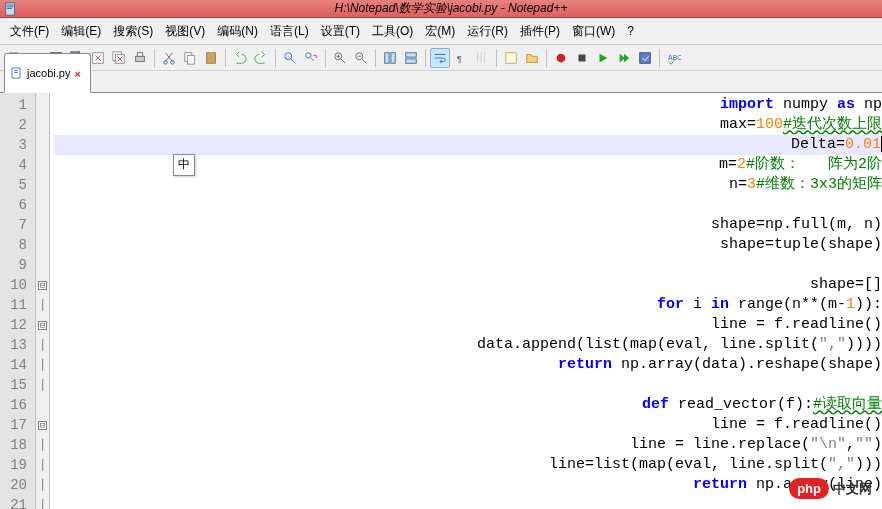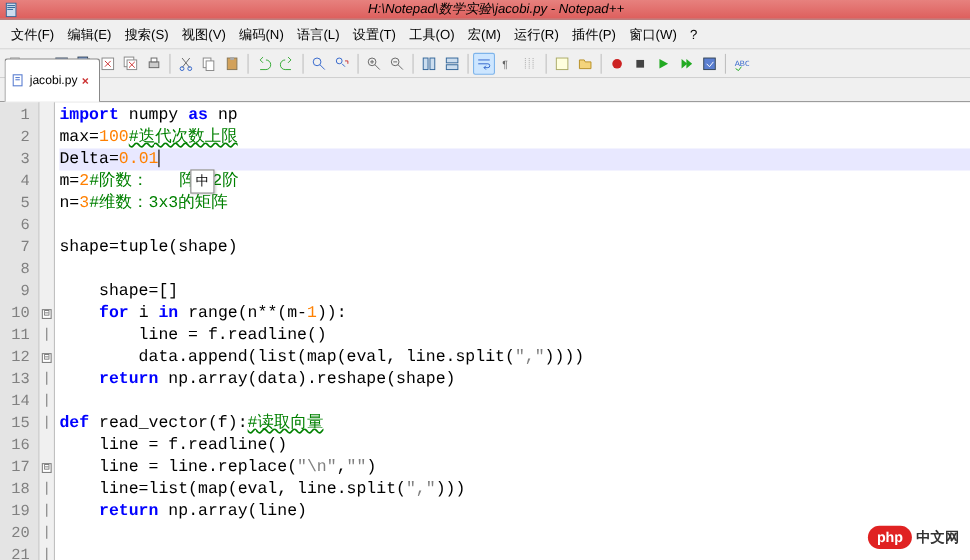--- a/index.html
+++ b/index.html
@@ -120,20 +120,21 @@
     flex: 1;
     font-family: Consolas, "Courier New", monospace;
     font-size: 15px;
     padding: 2px 0 0 4px;
     position: relative;
   }
   .code-line {
     height: 20px;
     line-height: 20px;
     white-space: pre;
+    text-align: right;
   }
   .line-highlight { background: #e8e8ff; }
   .tok-kw { color: #0000ff; font-weight: bold; }
   .tok-id { color: #000; }
   .tok-num { color: #ff8000; }
   .tok-op { color: #000; }
   .tok-cmt { color: #008000; }
   .tok-cmt u { text-decoration-style: wavy; }
   .tok-str { color: #808080; }
   .caret {
@@ -439,20 +440,21 @@
       <div class="fold-line">│</div>
       <div class="fold-line">│</div>
   </div>
   <div class="code-area">
     <div class="code-line"><span class="tok-kw">import</span><span> </span><span class="tok-id">numpy</span><span> </span><span class="tok-kw">as</span><span> </span><span class="tok-id">np</span></div>
     <div class="code-line"><span class="tok-id">max</span><span class="tok-op">=</span><span class="tok-num">100</span><span class="tok-cmt"><u>#迭代次数上限</u></span></div>
     <div class="code-line line-highlight"><span class="tok-id">Delta</span><span class="tok-op">=</span><span class="tok-num">0.01</span><span class="caret"></span></div>
     <div class="code-line"><span class="tok-id">m</span><span class="tok-op">=</span><span class="tok-num">2</span><span class="tok-cmt">#阶数：</span><span class="tok-cmt" style="margin-left:28px;">阵为2阶</span></div>
     <div class="code-line"><span class="tok-id">n</span><span class="tok-op">=</span><span class="tok-num">3</span><span class="tok-cmt">#维数：3x3的矩阵</span></div>
     <div class="code-line"></div>
+    <div class="code-line"><span class="tok-id">shape=np.full(m, n)</span></div>
     <div class="code-line"><span class="tok-id">shape=tuple(shape)</span></div>
     <div class="code-line"></div>
     <div class="code-line"><span class="tok-id">    shape=[]</span></div>
     <div class="code-line"><span>    </span><span class="tok-kw">for</span><span class="tok-id"> i </span><span class="tok-kw">in</span><span class="tok-id"> range(n**(m-</span><span class="tok-num">1</span><span class="tok-id">)):</span></div>
     <div class="code-line"><span class="tok-id">        line = f.readline()</span></div>
     <div class="code-line"><span class="tok-id">        data.append(list(map(eval, line.split(</span><span class="tok-str">","</span><span class="tok-id">))))</span></div>
     <div class="code-line"><span>    </span><span class="tok-kw">return</span><span class="tok-id"> np.array(data).reshape(shape)</span></div>
     <div class="code-line"></div>
     <div class="code-line"><span class="tok-kw">def</span><span> </span><span class="tok-id">read_vector</span><span class="tok-id">(f):</span><span class="tok-cmt"><u>#读取向量</u></span></div>
     <div class="code-line"><span class="tok-id">    line = f.readline()</span></div>

